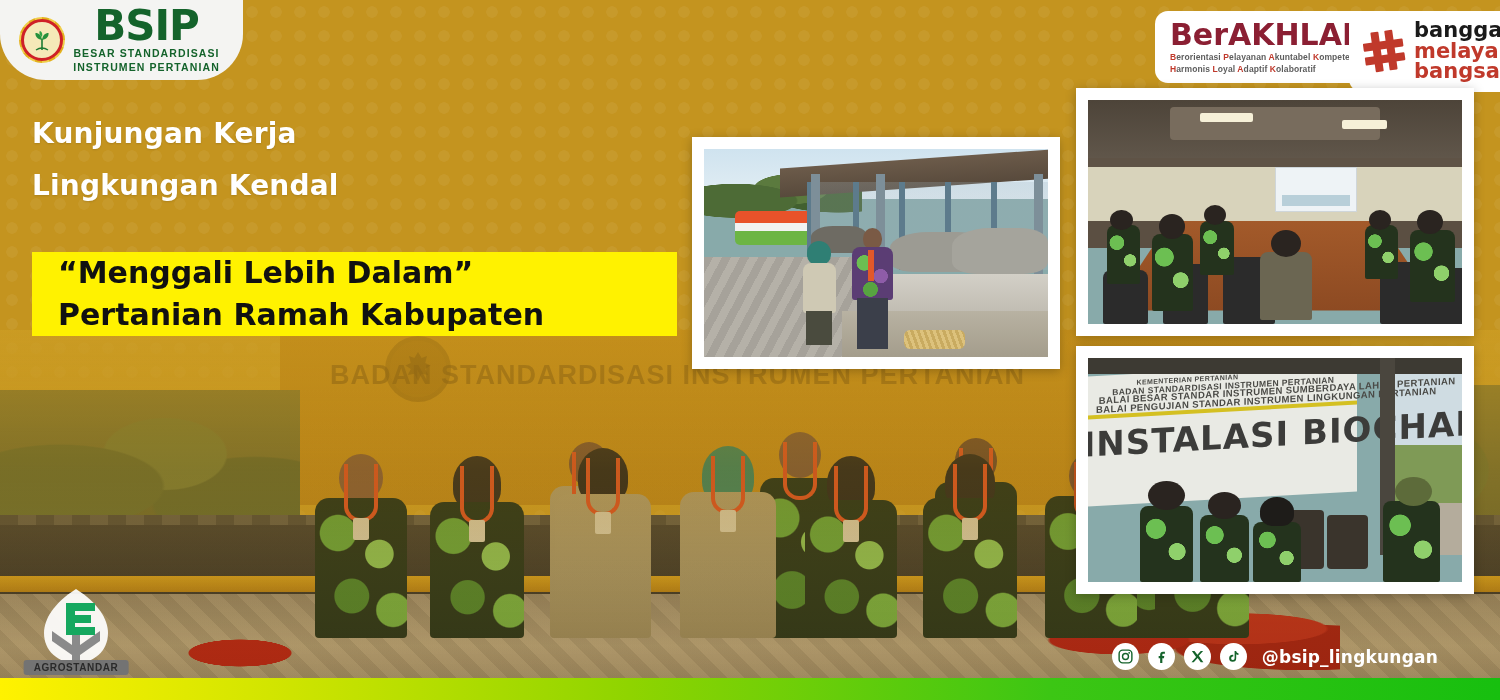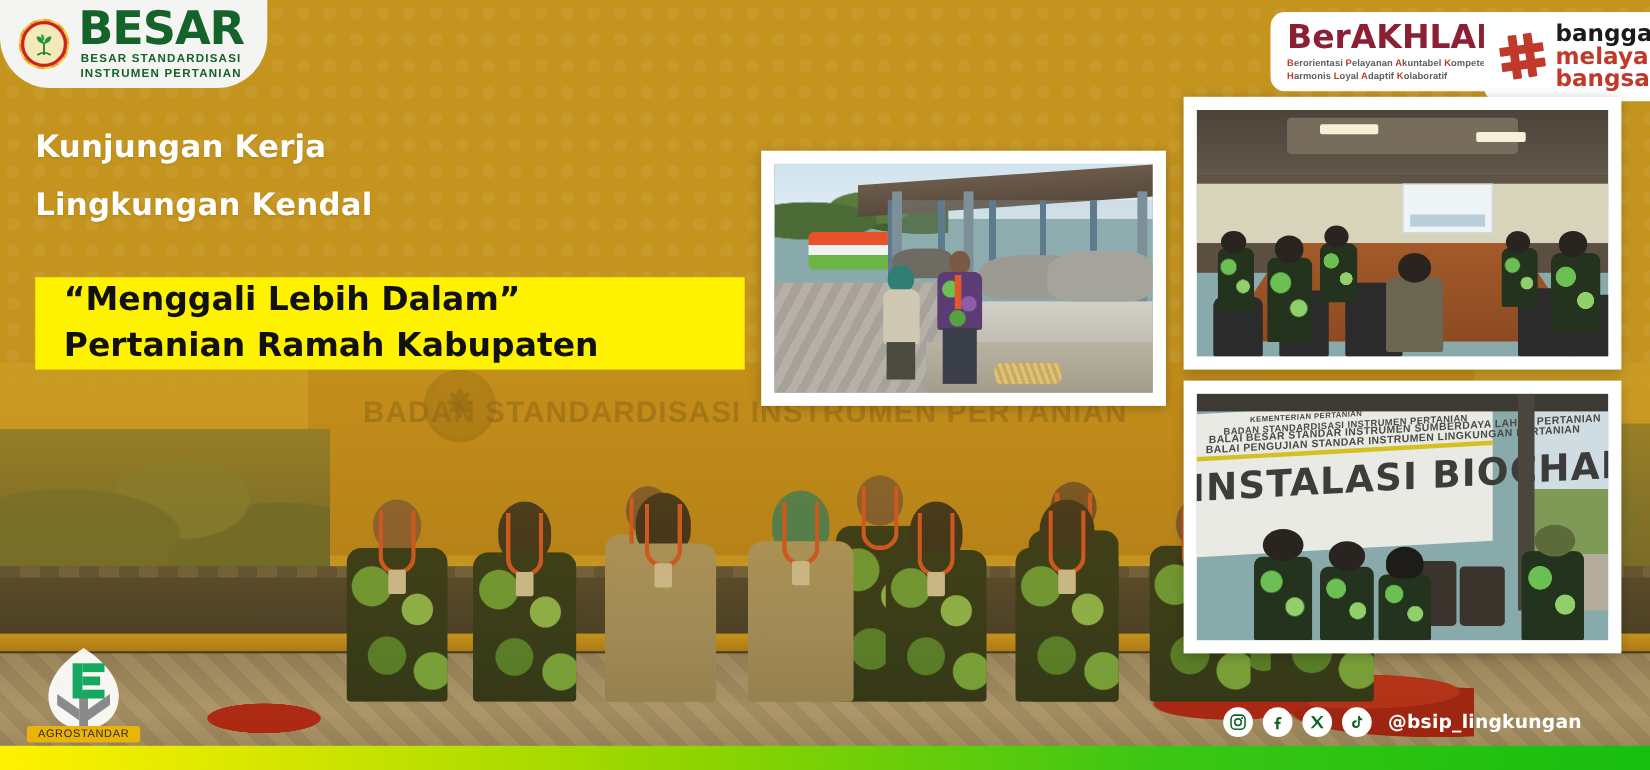--- a/index.html
+++ b/index.html
@@ -322,21 +322,21 @@
   .ph3 .pr { position:absolute; bottom:0; border-radius:8px 8px 2px 2px;
     background: radial-gradient(circle at 30% 30%, #6cbf52 0 15%, transparent 16%),
                 radial-gradient(circle at 70% 60%, #8fd06b 0 14%, transparent 15%), #24331d; }
   .ph3 .hd { position:absolute; border-radius:50%; background:#2a2420; }
   .ph3 .hj { position:absolute; border-radius:50% 50% 38% 38%; background:#1e1c19; }
 
   
   .agro { position:absolute; left:26px; top:585px; width:100px; height:92px; z-index:36; }
   .agro-text {
     position:absolute; bottom:2px; left:50%; transform:translateX(-50%);
-    background:#eab308; color:#2a2a2a; font-size:10px; font-weight:normal;
+    background:#737373; color:#2a2a2a; font-size:10px; font-weight:bold;
     letter-spacing:.6px; padding:2px 10px; border-radius:3px; white-space:nowrap;
   }
 
   
   .social {
     position:absolute; right:62px; bottom:30px; z-index:36;
     display:flex; align-items:center; gap:9px;
   }
   .sic {
     width:27px; height:27px; border-radius:50%; background:#fff;
@@ -448,21 +448,21 @@
       <div class="kementan-emblem">
         <svg class="kementan-plant" viewBox="0 0 24 24" aria-hidden="true">
           <path d="M12 22 V11" stroke="#1d7a33" stroke-width="1.6" fill="none"></path>
           <path d="M12 12 C7 11 5 8 5.5 5 C9 5 11.5 7.5 12 12 Z" fill="#25913c"></path>
           <path d="M12 12 C17 11 19 8 18.5 5 C15 5 12.5 7.5 12 12 Z" fill="#25913c"></path>
           <path d="M12 9 C9.5 7.5 8.8 5 9.8 2.8 C12 3.6 12.8 6 12 9 Z" fill="#2fa347"></path>
           <path d="M6 22 Q12 18 18 22" stroke="#1d7a33" stroke-width="1.4" fill="none"></path>
         </svg>
       </div>
       <div class="bsip-sub-wrap">
-        <div class="bsip-word">BESAR</div>
+        <div class="bsip-word">BSIP</div>
         <div class="bsip-sub">BESAR STANDARDISASI</div>
         <div class="bsip-sub">INSTRUMEN PERTANIAN</div>
       </div>
     </div>
   </div>
 
   <div class="berakhlak">
     <div class="ber-title"><span class="ber-b">Ber</span><span class="ber-a">AKHLAK</span></div>
     <div class="ber-tag">
       <span class="cap">B</span>erorientasi <span class="cap">P</span>elayanan <span class="cap">A</span>kuntabel <span class="cap">K</span>ompeten

